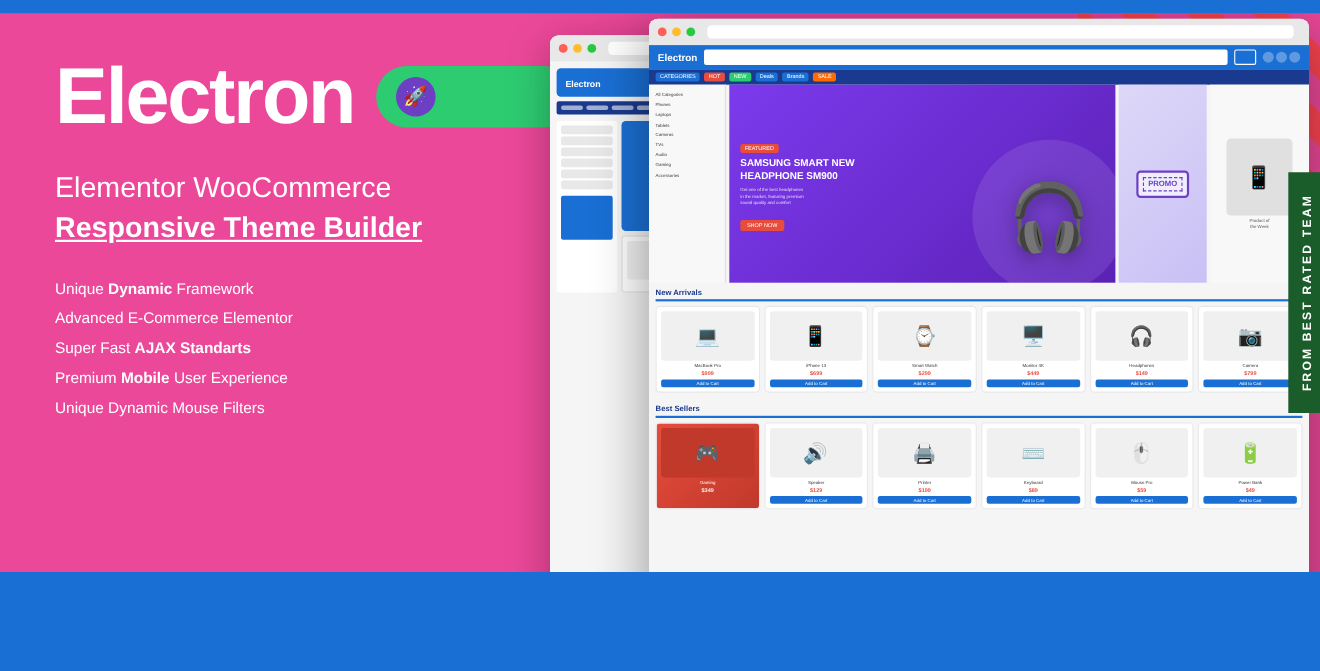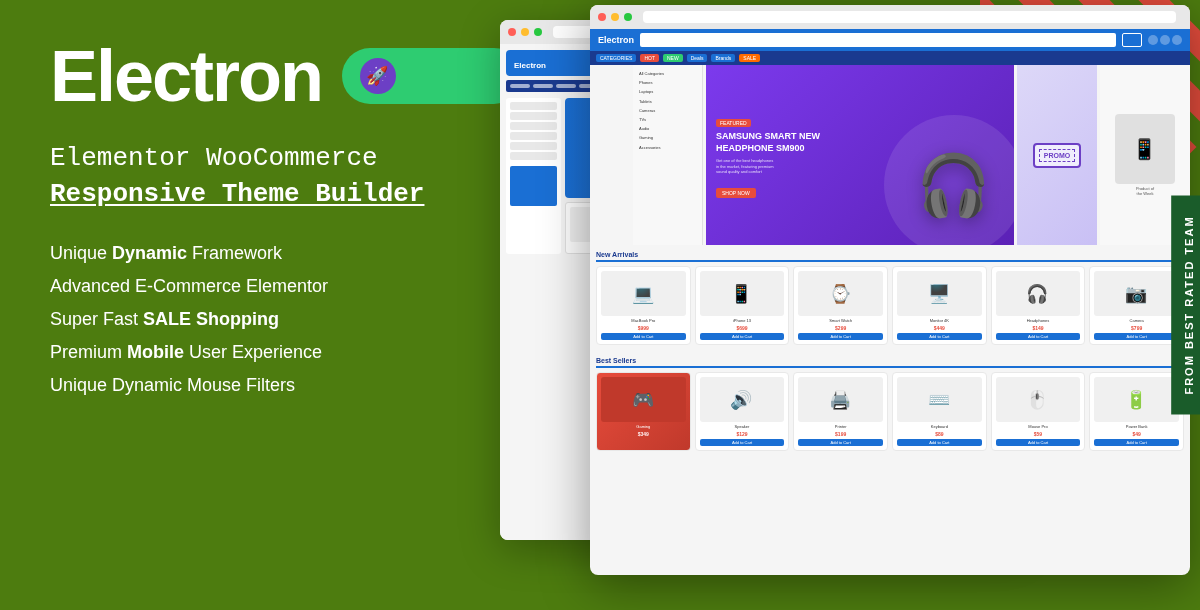--- a/index.html
+++ b/index.html
@@ -7,25 +7,26 @@
       width: 1200px;
       height: 610px;
       overflow: hidden;
       font-family: 'Arial', sans-serif;
       background: #1a6fd4;
       position: relative;
     }
 
     .main-container {
       width: 1200px;
-      height: 610px;
-      background: #4d7c0f;
+      height: 508px;
+      background: #ec4899;
       position: relative;
       display: flex;
       overflow: hidden;
+      margin-top: 12px;
     }
 
     
     .stripes-top-right {
       position: absolute;
       top: 0;
       right: 0;
       width: 220px;
       height: 220px;
       overflow: hidden;
@@ -94,21 +95,20 @@
       font-weight: 900;
       font-size: 13px;
       color: #1a1a1a;
       letter-spacing: 0.5px;
       line-height: 1.2;
     }
 
     
     .subtitle-block {
       margin-bottom: 28px;
-      font-family: Liberation Mono, monospace;
     }
     .subtitle-line1 {
       font-size: 26px;
       color: #ffffff;
       font-weight: 400;
       line-height: 1.3;
     }
     .subtitle-line2 {
       font-size: 26px;
       color: #ffffff;
@@ -118,21 +118,21 @@
       line-height: 1.4;
     }
 
     
     .features-list {
       display: flex;
       flex-direction: column;
       gap: 6px;
     }
     .feature-item {
-      font-size: 18px;
+      font-size: 14px;
       color: #ffffff;
       font-weight: 400;
       line-height: 1.5;
     }
     .feature-item strong {
       font-weight: 700;
     }
 
     
     .right-panel {
@@ -251,21 +251,20 @@
       font-size: 5px;
       padding: 1px 4px;
       border-radius: 2px;
     }
 
     
     .hero-area {
       display: flex;
       height: 180px;
       gap: 3px;
-      padding-left: 43px;
     }
     .hero-sidebar {
       width: 70px;
       background: #f8f8f8;
       border-right: 1px solid #e0e0e0;
       padding: 4px;
     }
     .sidebar-category {
       font-size: 4px;
       color: #333;
@@ -590,21 +589,21 @@
     </div>
 
     <div class="subtitle-block">
       <div class="subtitle-line1">Elementor WooCommerce</div>
       <div class="subtitle-line2">Responsive Theme Builder</div>
     </div>
 
     <div class="features-list">
       <div class="feature-item">Unique <strong>Dynamic</strong> Framework</div>
       <div class="feature-item">Advanced E-Commerce Elementor</div>
-      <div class="feature-item">Super Fast <strong>SALE Shopping</strong></div>
+      <div class="feature-item">Super Fast <strong>AJAX Standarts</strong></div>
       <div class="feature-item">Premium <strong>Mobile</strong> User Experience</div>
       <div class="feature-item">Unique Dynamic Mouse Filters</div>
     </div>
   </div>
 
   <div class="right-panel">
 
     <div class="browser-back">
       <div class="browser-chrome">
         <div class="chrome-dot dot-red"></div>

